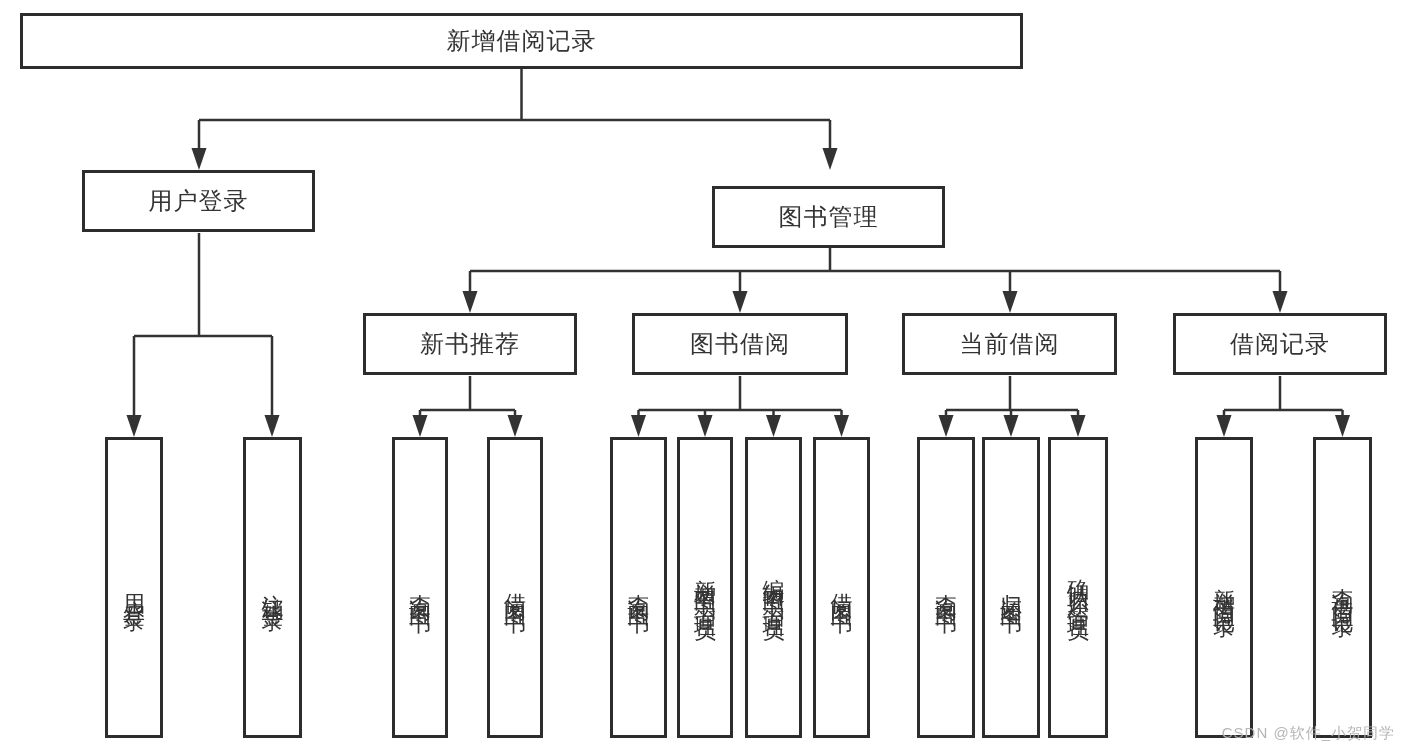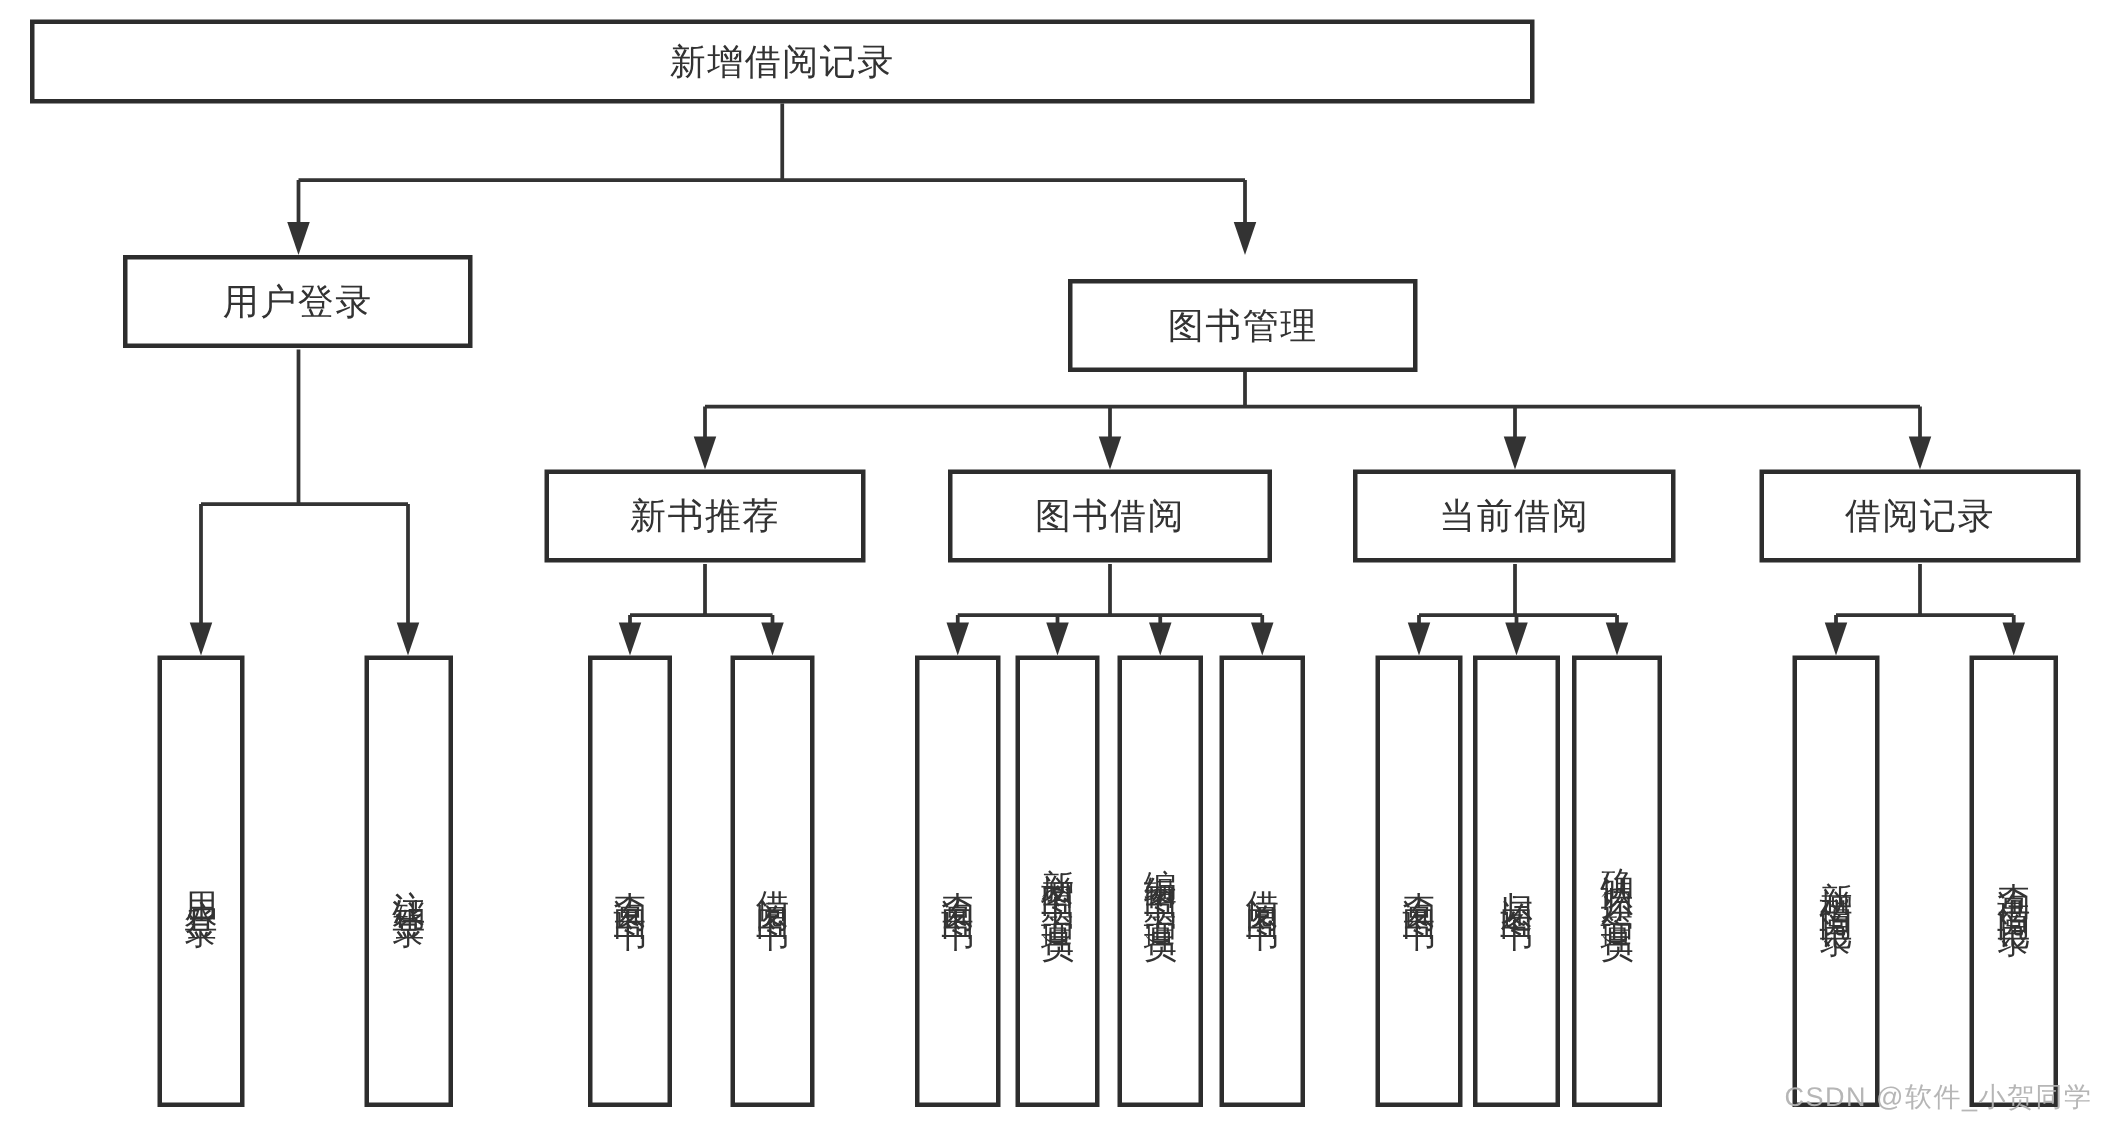--- a/index.html
+++ b/index.html
@@ -73,21 +73,21 @@
   .l-8  { left: 813px;  width: 57px; }
   .l-9  { left: 917px;  width: 58px; }
   .l-10 { left: 982px;  width: 58px; }
   .l-11 { left: 1048px; width: 60px; }
   .l-12 { left: 1195px; width: 58px; }
   .l-13 { left: 1313px; width: 59px; }
   .watermark {
     position: absolute;
     right: 10px;
     bottom: 4px;
-    font-size: 18px;
+    font-size: 15px;
     color: rgba(178, 178, 178, 0.95);
     letter-spacing: 1px;
     z-index: 3;
     white-space: nowrap;
   }
 </style>
 </head>
 <body>
 
 <div class="canvas">

